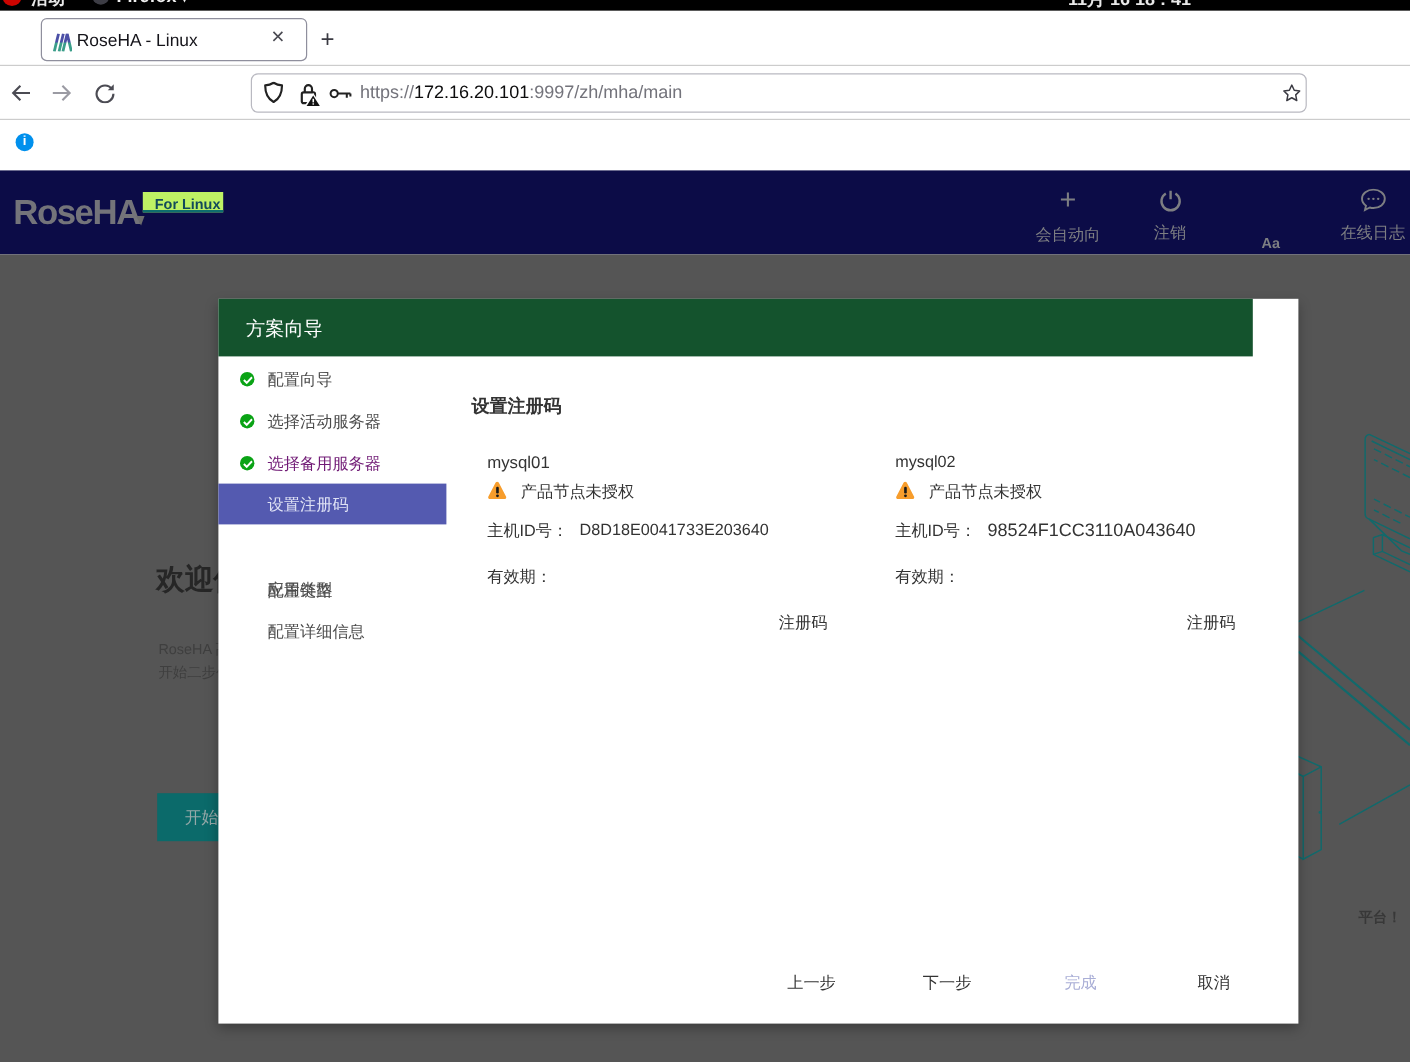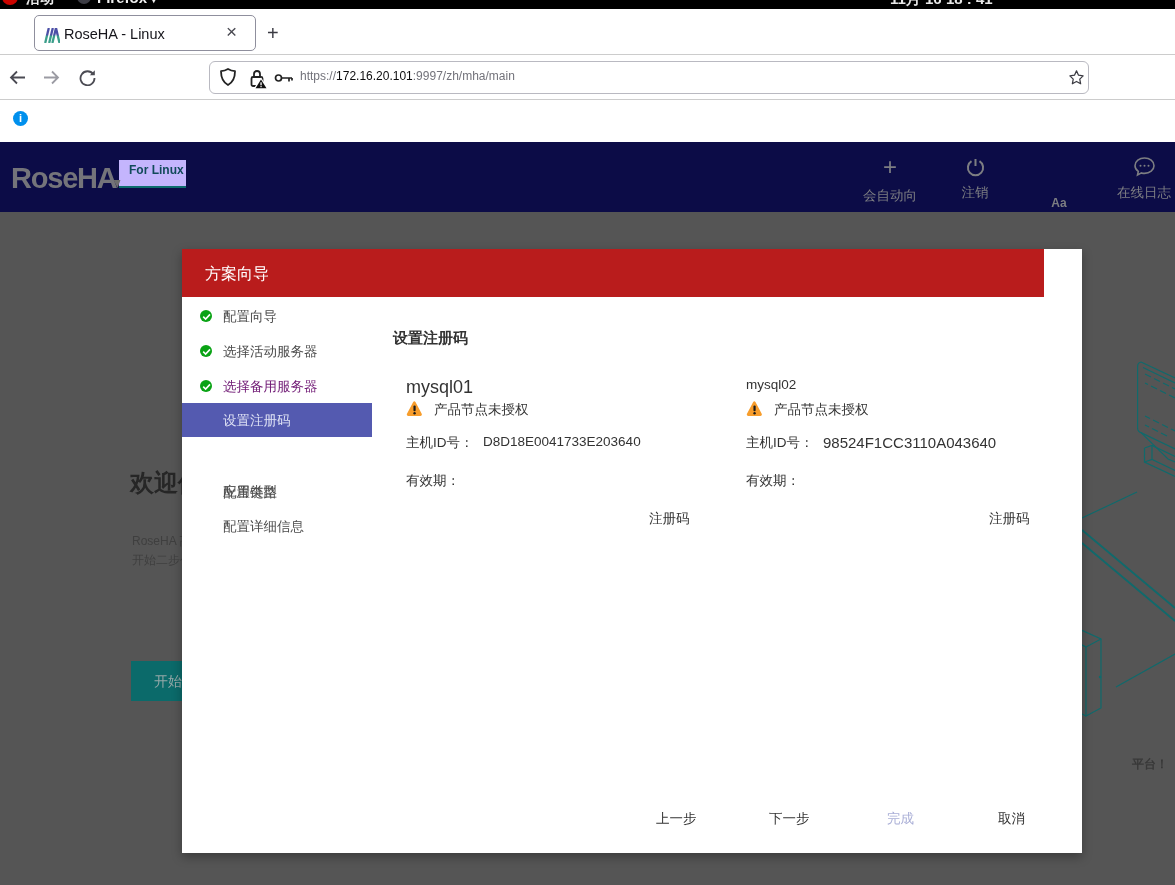--- a/index.html
+++ b/index.html
@@ -64,35 +64,35 @@
       <path d="M5 9 V6 a3 3 0 0 1 6 0 V9" stroke="#222" stroke-width="1.8" fill="none"></path>
       <path d="M12 9.5 L19.5 21 H4.5 Z" fill="#fff"></path>
       <path d="M12 11.5 L17.5 20.3 H6.5 Z" fill="#111"></path>
       <rect x="11.4" y="14.3" width="1.3" height="3" fill="#fff"></rect>
       <rect x="11.4" y="18.1" width="1.3" height="1.1" fill="#fff"></rect>
     </svg>
     <svg class="abs" style="left:64px;top:9px;" width="20" height="14" viewBox="0 0 20 14">
       <circle cx="4.5" cy="7" r="3" stroke="#222" stroke-width="1.7" fill="none"></circle>
       <path d="M7.5 7 H18 M15 7 v3.5 M18 7 v2.5" stroke="#222" stroke-width="1.7" fill="none"></path>
     </svg>
-    <div class="abs" style="left:90px;top:7px;font-size:12px;color:#73737b;">https://<span style="color:#0c0c0d;">172.16.20.101</span>:9997/zh/mha/main</div>
+    <div class="abs" style="left:90px;top:7px;font-size:15px;color:#73737b;">https://<span style="color:#0c0c0d;">172.16.20.101</span>:9997/zh/mha/main</div>
 
     <svg class="abs" style="left:859px;top:8px;" width="15" height="15" viewBox="0 0 17 17">
       <path d="M8.5 1 L10.8 5.9 L16 6.6 L12.2 10.3 L13.2 15.6 L8.5 13 L3.8 15.6 L4.8 10.3 L1 6.6 L6.2 5.9 Z" stroke="#3a3a42" stroke-width="1.4" fill="none" stroke-linejoin="round"></path>
     </svg>
   </div>
 </div>
 
 <div class="abs" style="left:0;top:101px;width:1175px;height:41px;background:#fff;">
   <div class="abs" style="left:13px;top:10px;width:15px;height:15px;border-radius:50%;background:#0090ed;color:#fff;font-size:11px;font-weight:bold;text-align:center;line-height:15px;">i</div>
 </div>
 
 <div class="abs" style="left:0;top:142px;width:1175px;height:70px;background:#0c0c47;">
   <div class="abs" style="left:11px;top:20px;font-size:29px;font-weight:bold;color:#74747a;letter-spacing:-1.2px;">RoseHA</div>
-  <div class="abs" style="left:119px;top:18px;width:67px;height:28px;background:#c4b5fd;border-bottom:2px solid #0e6e6e;">
+  <div class="abs" style="left:119px;top:18px;width:67px;height:17px;background:#bef264;border-bottom:2px solid #0e6e6e;">
     <div class="abs" style="left:10px;top:3px;font-size:12px;color:#114a5a;font-weight:bold;">For Linux</div>
   </div>
   <div class="abs" style="left:112px;top:38px;width:0;height:0;border-left:7px solid transparent;border-top:8px solid #6d6d6d;transform:skewX(-20deg);"></div>
 
   <div class="abs" style="left:862px;top:12px;width:56px;text-align:center;color:#7d7e82;">
     <div style="font-size:24px;font-weight:300;height:26px;line-height:26px;">+</div>
     <div style="font-size:13.5px;margin-top:7px;">会自动向</div>
   </div>
   <div class="abs" style="left:947px;top:12px;width:56px;text-align:center;color:#7d7e82;">
     <svg width="19" height="19" viewBox="0 0 19 19" style="margin-top:4px;">
@@ -148,21 +148,21 @@
       <circle cx="40" cy="337" r="1.2" fill="#0e6c6e" stroke="none"></circle>
 
       <path d="M56 347 L115 314"></path>
     </g>
     <text x="72" y="428" font-size="12" fill="#383838" font-weight="bold">平台！</text>
   </svg>
 </div>
 
 <div class="abs" style="left:182px;top:249px;width:900px;height:604px;background:#fff;box-shadow:0 4px 10px rgba(0,0,0,0.3);">
 
-  <div class="abs" style="left:0;top:0;width:862px;height:48px;background:#b91c1c;">
+  <div class="abs" style="left:0;top:0;width:862px;height:48px;background:#14532d;">
     <div class="abs" style="left:23px;top:15px;font-size:16px;color:#fff;">方案向导</div>
     <svg class="abs" style="left:868px;top:20px;" width="14" height="14" viewBox="0 0 14 14">
       <path d="M1.5 1.5 L12.5 12.5 M12.5 1.5 L1.5 12.5" stroke="#fff" stroke-width="1.8" fill="none"></path>
     </svg>
   </div>
 
   <div class="abs" style="left:0;top:48px;width:190px;height:556px;">
     <div class="abs" style="left:18px;top:13px;width:12px;height:12px;border-radius:50%;background:#0aa315;"></div>
     <svg class="abs" style="left:18px;top:13px;" width="13" height="13" viewBox="0 0 13 13">
         <path d="M3.2 6.7 L5.6 9 L10 4.4" stroke="#fff" stroke-width="1.6" fill="none"></path>
@@ -186,21 +186,21 @@
     </div>
 
     <div class="abs" style="left:41px;top:151px;font-size:13.5px;color:#4b4b4b;margin-top:36px;">配置链路</div>
     <div class="abs" style="left:41px;top:186px;font-size:13.5px;color:#4b4b4b;">应用类型</div>
     <div class="abs" style="left:41px;top:221px;font-size:13.5px;color:#4b4b4b;">配置详细信息</div>
   </div>
 
   <div class="abs" style="left:190px;top:48px;width:710px;height:556px;">
     <div class="abs" style="left:21px;top:32px;font-size:15px;font-weight:bold;color:#333;">设置注册码</div>
 
-    <div class="abs" style="left:34px;top:80px;font-size:18px;color:#333;">mysql01</div>
+    <div class="abs" style="left:34px;top:80px;font-size:14px;color:#333;">mysql01</div>
     <svg class="abs" style="left:34px;top:104px;" width="17" height="15" viewBox="0 0 17 15">
       <path d="M7.2 1.2 a1.6 1.6 0 0 1 2.6 0 L16 13 a1.5 1.5 0 0 1 -1.3 2.2 H2.3 A1.5 1.5 0 0 1 1 13 Z" fill="#f79d2c" transform="scale(0.98)"></path>
       <rect x="7.45" y="4.6" width="2.2" height="5.6" rx="1" fill="#1a1a1a"></rect>
       <circle cx="8.55" cy="12.2" r="1.2" fill="#1a1a1a"></circle>
     </svg>
     <div class="abs" style="left:62px;top:104px;font-size:13.5px;color:#333;">产品节点未授权</div>
     <div class="abs" style="left:34px;top:137px;font-size:13.5px;color:#333;">主机ID号：</div>
     <div class="abs" style="left:111px;top:137px;font-size:13.5px;color:#333;">D8D18E0041733E203640</div>
     <div class="abs" style="left:34px;top:175px;font-size:13.5px;color:#333;">有效期：</div>
     <div class="abs" style="left:277px;top:213px;font-size:13.5px;color:#333;">注册码</div>

